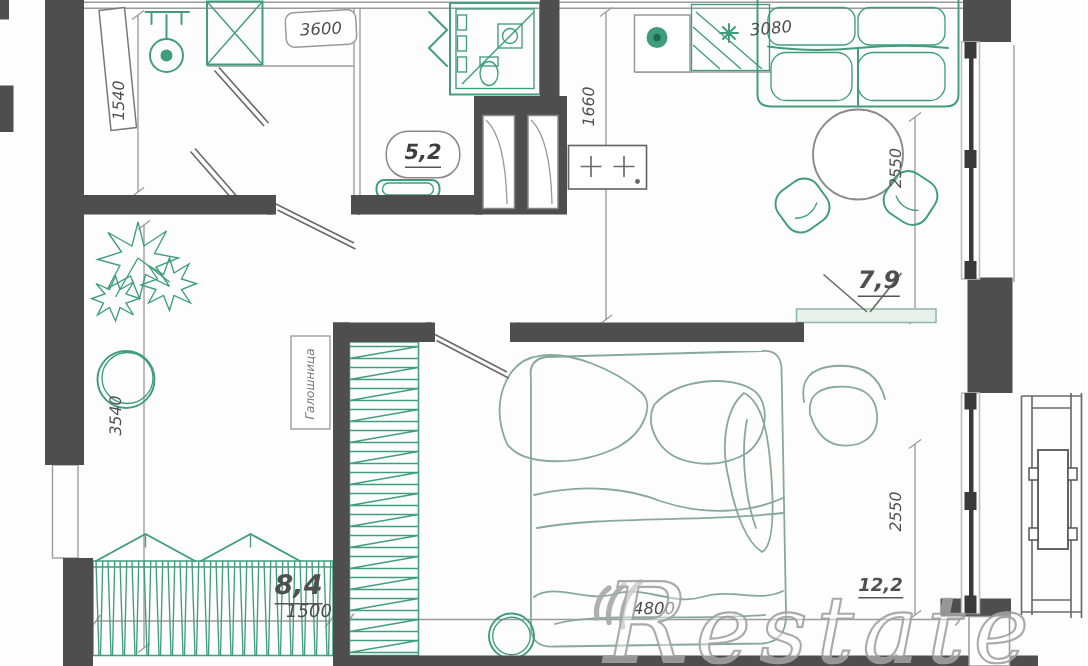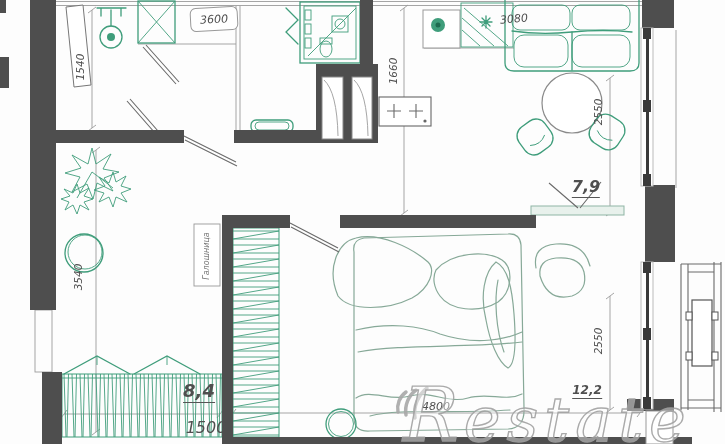--- a/index.html
+++ b/index.html
@@ -254,40 +254,43 @@
       <rect x="712" y="352" width="6" height="8" fill="#fff" stroke="#555" stroke-width="1"></rect>
     </g>
   </svg>
 
   <div class="dimbox" style="left:190px;top:7px">
     <span>3600</span>
   </div>
 
   <div class="lbl vlbl" style="left:80px;top:67px;font-size:10.5px">1540</div>
 
+  <div class="ovalbox" style="left:257px;top:87px">
+    <span class="ul">5,2</span>
+  </div>
 
   <div class="lbl vlbl" style="left:393px;top:71px;font-size:10.5px">1660</div>
 
   <div class="lbl" style="left:514px;top:19px;font-size:11px;transform:translate(-50%,-50%) rotate(-5deg)">3080</div>
 
   <div class="lbl vlbl" style="left:598px;top:112px;font-size:10.5px">2550</div>
 
   <div class="lbl rlbl" style="left:586px;top:187px;font-size:16px">
     <span class="ul">7,9</span>
   </div>
 
   <div class="lbl vlbl" style="left:78px;top:277px;font-size:10.5px">3540</div>
 
   <div class="lbl vlbl" style="left:207px;top:256px;font-size:8px;color:#777">Галошница</div>
 
   <div class="lbl rlbl" style="left:199px;top:391px;font-size:18px">
     <span class="ul">8,4</span>
   </div>
 
-  <div class="lbl" style="left:206px;top:428px;font-size:16px">1500</div>
+  <div class="lbl" style="left:206px;top:407px;font-size:12px">1500</div>
 
   <div class="lbl" style="left:436px;top:406px;font-size:11px">4800</div>
 
   <div class="lbl vlbl" style="left:598px;top:341px;font-size:10.5px">2550</div>
 
   <div class="lbl rlbl" style="left:587px;top:390px;font-size:12px">
     <span class="ul">12,2</span>
   </div>
 
   <svg id="wm" width="725" height="444" viewBox="0 0 725 444">

